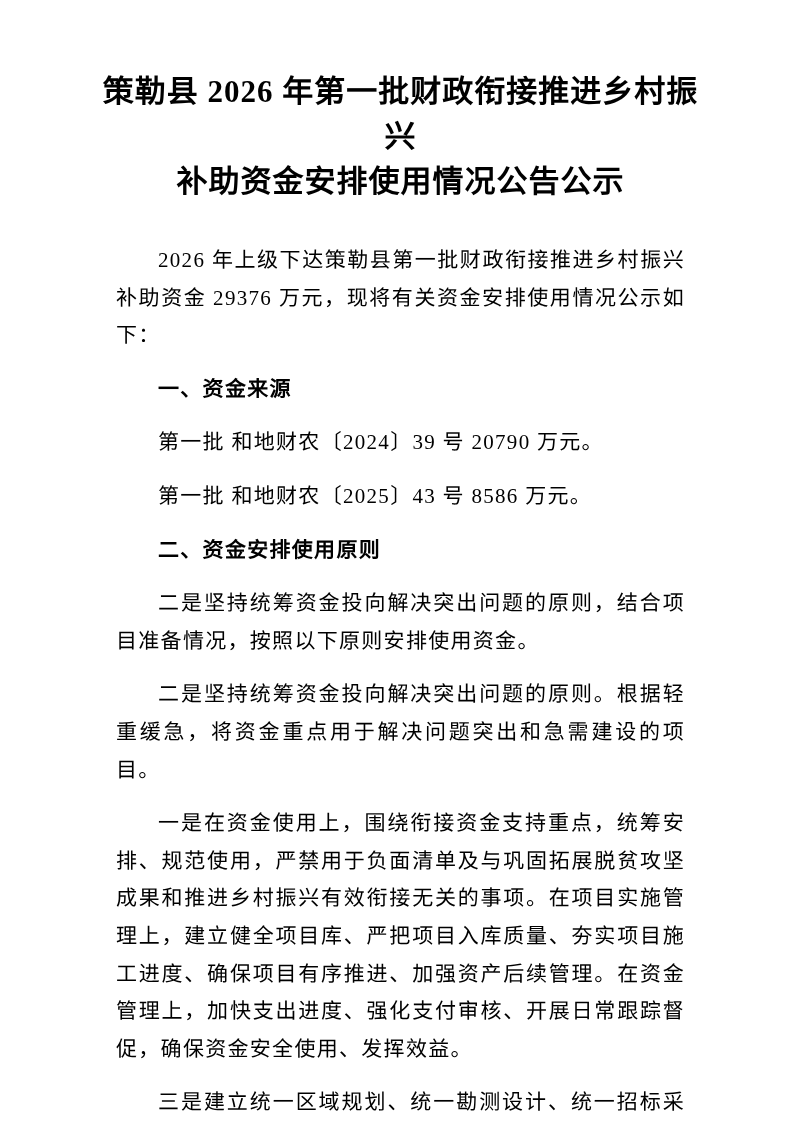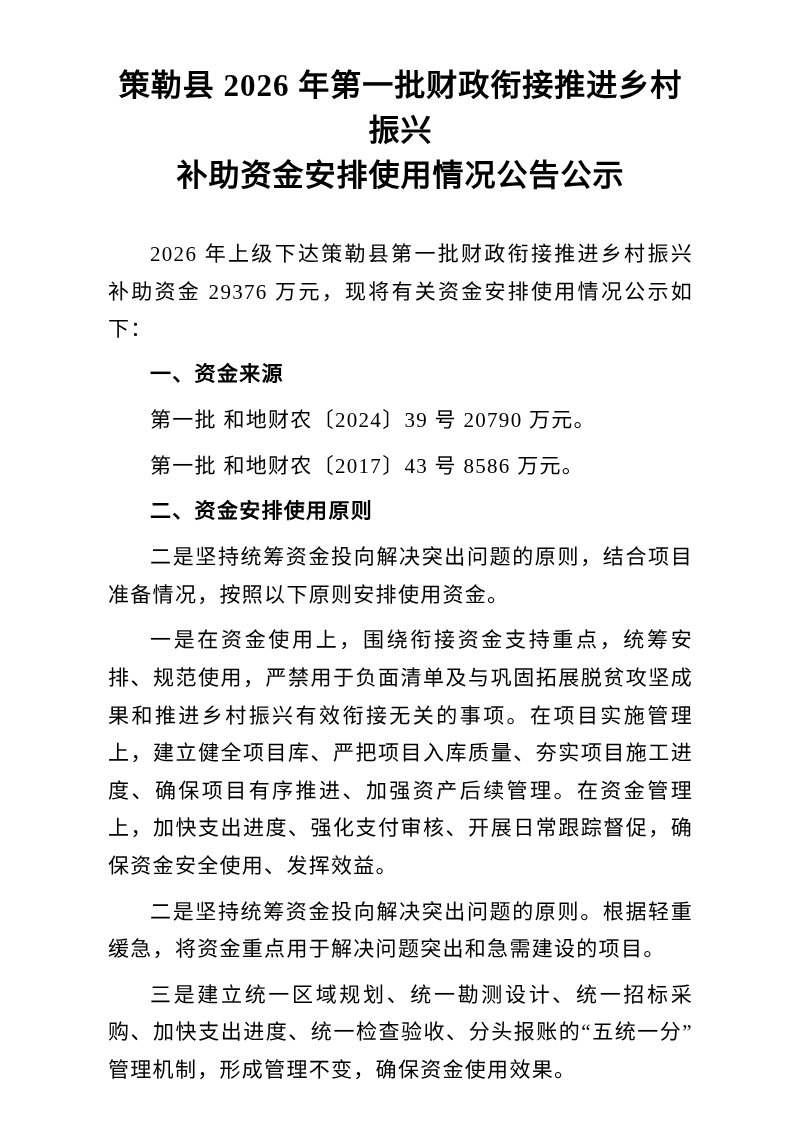--- a/index.html
+++ b/index.html
@@ -13,50 +13,50 @@
     height: 1122px;
     background: #ffffff;
     color: #000000;
     overflow: hidden;
     font-family: "Liberation Serif", "DejaVu Serif", serif;
   }
   .content {
     margin: 0 92px 0 100px; 
   }
   .doc-title {
-    margin: 8px;
-    padding-top: 55px;
+    margin: 0;
+    padding-top: 69px;
     text-align: center;
     font-family: "Liberation Serif", "DejaVu Serif", serif;
     font-weight: bold;
     font-size: 31px;
     line-height: 45px;
     letter-spacing: 1px;
     color: #000000;
   }
   .doc-body {
     margin-top: 38px;
   }
   .doc-body p {
-    margin: 8px;
+    margin: 16px;
     font-size: 21px;
     line-height: 37.6px;
     letter-spacing: 1.3px;
     text-align: justify;
     text-justify: inter-character;
     text-indent: 2em;
     color: #000000;
   }
   p.para-body {
     font-family: "Liberation Serif", "DejaVu Serif", serif;
     font-weight: normal;
   }
   p.para-heading,
   p.para-subheading {
-    font-family: Liberation Mono, monospace;
+    font-family: Liberation Serif, serif;
     font-weight: bold;
   }
 </style>
 </head>
 <body>
 
 <div class="page">
   <div class="content">
 
     <h1 class="doc-title">
@@ -66,27 +66,27 @@
 
     <div class="doc-body">
       <p class="para-body">2026 年上级下达策勒县第一批财政衔接推进乡村振兴补助资金 29376 万元，现将有关资金安排使用情况公示如下：</p>
 
       <p class="para-heading">一、资金来源</p>
 
 
       <p class="para-body">第一批 和地财农〔2024〕39 号 20790 万元。</p>
 
 
-      <p class="para-body">第一批 和地财农〔2017〕43 号 8586 万元。</p>
+      <p class="para-body">第一批 和地财农〔2025〕43 号 8586 万元。</p>
 
       <p class="para-heading">二、资金安排使用原则</p>
 
       <p class="para-body">二是坚持统筹资金投向解决突出问题的原则，结合项目准备情况，按照以下原则安排使用资金。</p>
 
+      <p class="para-body">二是坚持统筹资金投向解决突出问题的原则。根据轻重缓急，将资金重点用于解决问题突出和急需建设的项目。</p>
+
       <p class="para-body">一是在资金使用上，围绕衔接资金支持重点，统筹安排、规范使用，严禁用于负面清单及与巩固拓展脱贫攻坚成果和推进乡村振兴有效衔接无关的事项。在项目实施管理上，建立健全项目库、严把项目入库质量、夯实项目施工进度、确保项目有序推进、加强资产后续管理。在资金管理上，加快支出进度、强化支付审核、开展日常跟踪督促，确保资金安全使用、发挥效益。</p>
-
-      <p class="para-body">二是坚持统筹资金投向解决突出问题的原则。根据轻重缓急，将资金重点用于解决问题突出和急需建设的项目。</p>
 
       <p class="para-body">三是建立统一区域规划、统一勘测设计、统一招标采购、加快支出进度、统一检查验收、分头报账的“五统一分”管理机制，形成管理不变，确保资金使用效果。</p>
     </div>
 
   </div>
 </div>
 
 </body></html>

